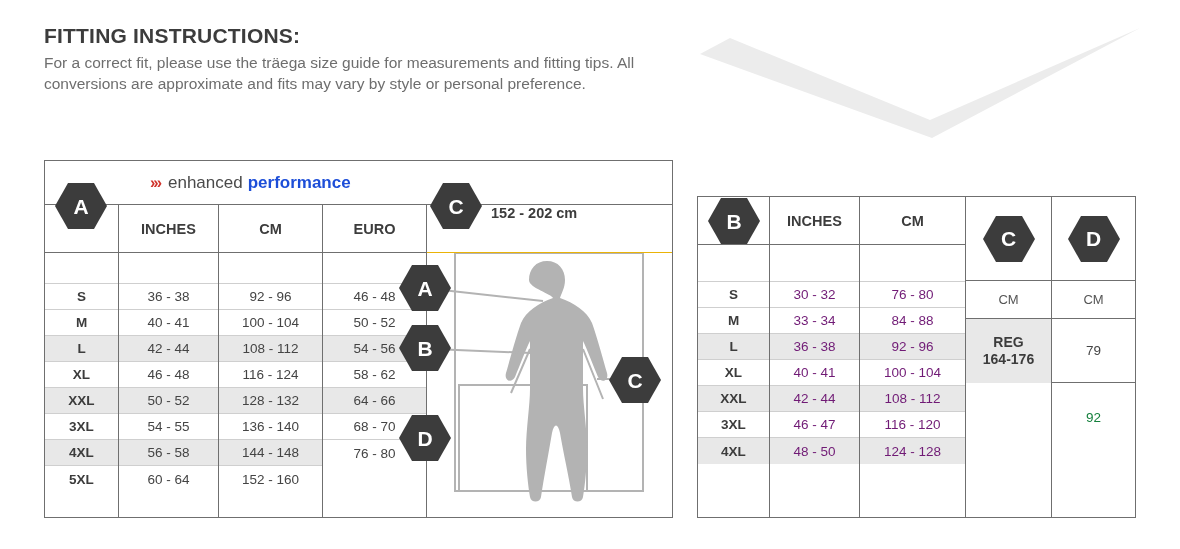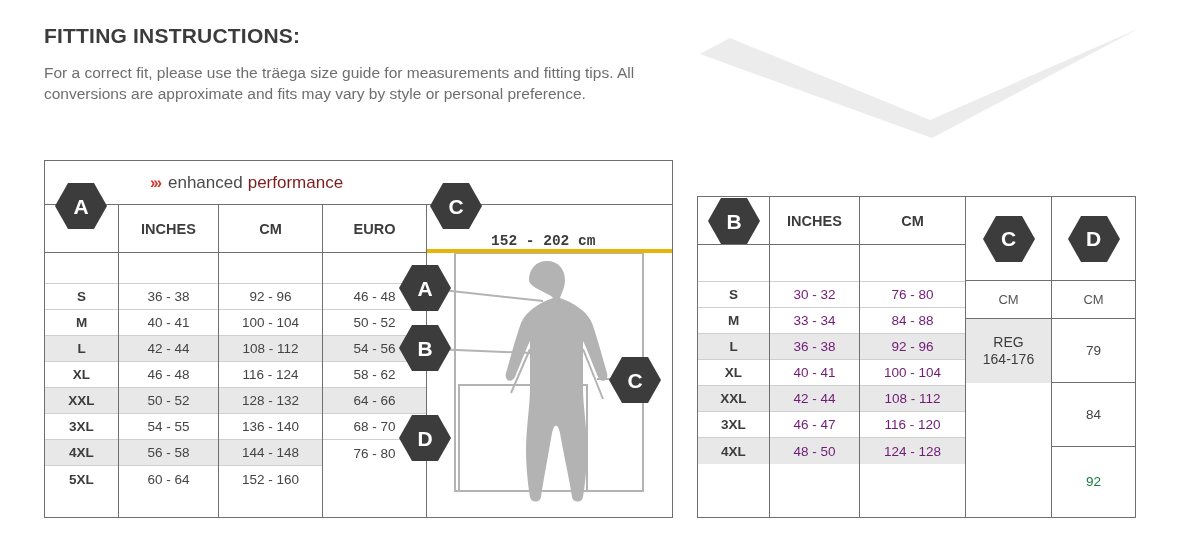--- a/index.html
+++ b/index.html
@@ -28,21 +28,21 @@
     left: 44px;
     top: 24px;
     font-size: 21px;
     font-weight: bold;
     color: #3c3c3c;
     letter-spacing: 0.2px;
   }
   .fitting-body {
     position: absolute;
     left: 44px;
-    top: 62px;
+    top: 52px;
     width: 630px;
     font-size: 15.5px;
     line-height: 21px;
     color: #6e6e6e;
   }
 
   
   .chevron {
     position: absolute;
     left: 700px;
@@ -77,21 +77,21 @@
     color: #4a4a4a;
   }
   .brandbar .arrows {
     color: #d0342c;
     font-weight: bold;
     letter-spacing: -2px;
     margin-right: 8px;
     font-size: 16px;
   }
   .brandbar .enh { font-weight: normal; text-align: center; }
-  .brandbar .perf { font-weight: normal; color: #7f1d1d; }
+  .brandbar .perf { font-weight: bold; color: #1d4ed8; }
 
   .lt-grid {
     display: grid;
     grid-template-columns: 74px 100px 104px 104px 1fr;
     height: 313px;
   }
   .lt-col-head {
     border-right: 1px solid #6f6f6f;
     border-bottom: 1px solid #6f6f6f;
     height: 48px;
@@ -127,25 +127,24 @@
   .lt-col .lt-rowcell:last-child { border-bottom: none; }
   .lt-sizes .lt-rowcell { border-bottom: 1px solid #cfcfcf; }
   .lt-sizes .lt-rowcell:last-child { border-bottom: none; }
 
   .fig-cell {
     position: relative;
     box-sizing: border-box;
   }
   .fig-head {
     height: 48px;
-    border-bottom: 4px solid #eab308;
-    display: flex;
-    align-items: flex-end;
-    box-sizing: border-box;
-    font-family: Liberation Mono, monospace;
+    border-bottom: 1px solid #eab308;
+    display: flex;
+    align-items: flex-start;
+    box-sizing: border-box;
   }
   .fig-head .range {
     margin-left: 64px;
     font-weight: bold;
     font-size: 14.5px;
     color: #3c3c3c;
   }
 
   
   #right-table {
@@ -210,21 +209,21 @@
     box-sizing: border-box;
   }
   .big-cell {
     display: flex;
     flex-direction: column;
     align-items: center;
     justify-content: center;
     border-bottom: 1px solid #6f6f6f;
     box-sizing: border-box;
     font-size: 14px;
-    font-weight: normal;
+    font-weight: bold;
     color: #3c3c3c;
     line-height: 17px;
   }
   .big-cell.shade { background: #e8e8e8; }
   .big-cell:last-child { border-bottom: none; }
 
   
   .hex {
     width: 52px;
     height: 46px;
@@ -461,21 +460,20 @@
         <div class="hexcol-head">
           <div class="hex">
             <svg width="52" height="46" viewBox="0 0 52 46">
                 <polygon points="13,0 39,0 52,23 39,46 13,46 0,23" fill="#3c3c3c"></polygon>
               </svg>
             <span>D</span>
           </div>
         </div>
         <div class="unit-cell">CM</div>
         <div class="big-cell" style="height:64px; font-weight:normal; font-size:13.5px; color:#444;">79</div>
-        <div class="big-cell" style="height:64px; font-weight:normal; font-size:13.5px; color:#444;">84</div>
         <div class="big-cell" style="height:68px; font-weight:normal; font-size:13.5px; color:#15803d;">92</div>
       </div>
     </div>
 
     <div class="hex hex-abs" style="left:10px; top:1px;">
       <svg width="52" height="46" viewBox="0 0 52 46">
           <polygon points="13,0 39,0 52,23 39,46 13,46 0,23" fill="#3c3c3c"></polygon>
         </svg>
       <span>B</span>
     </div>

